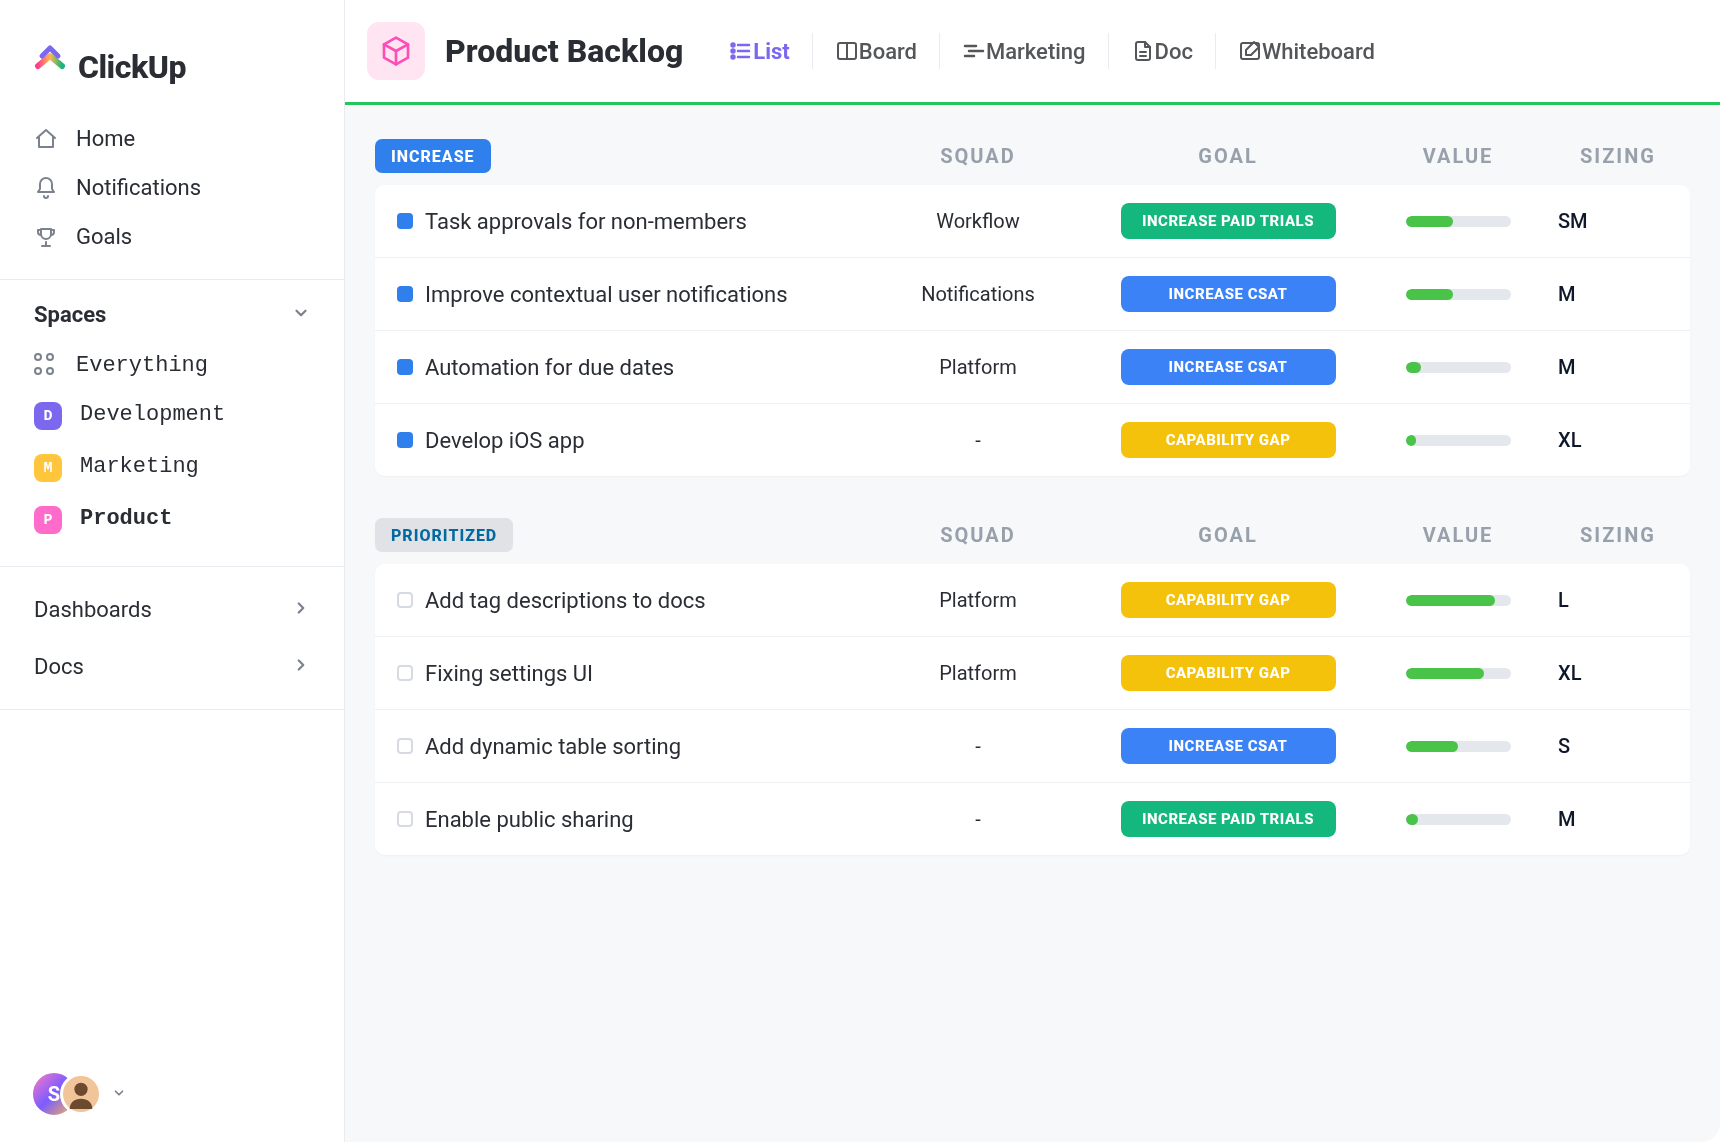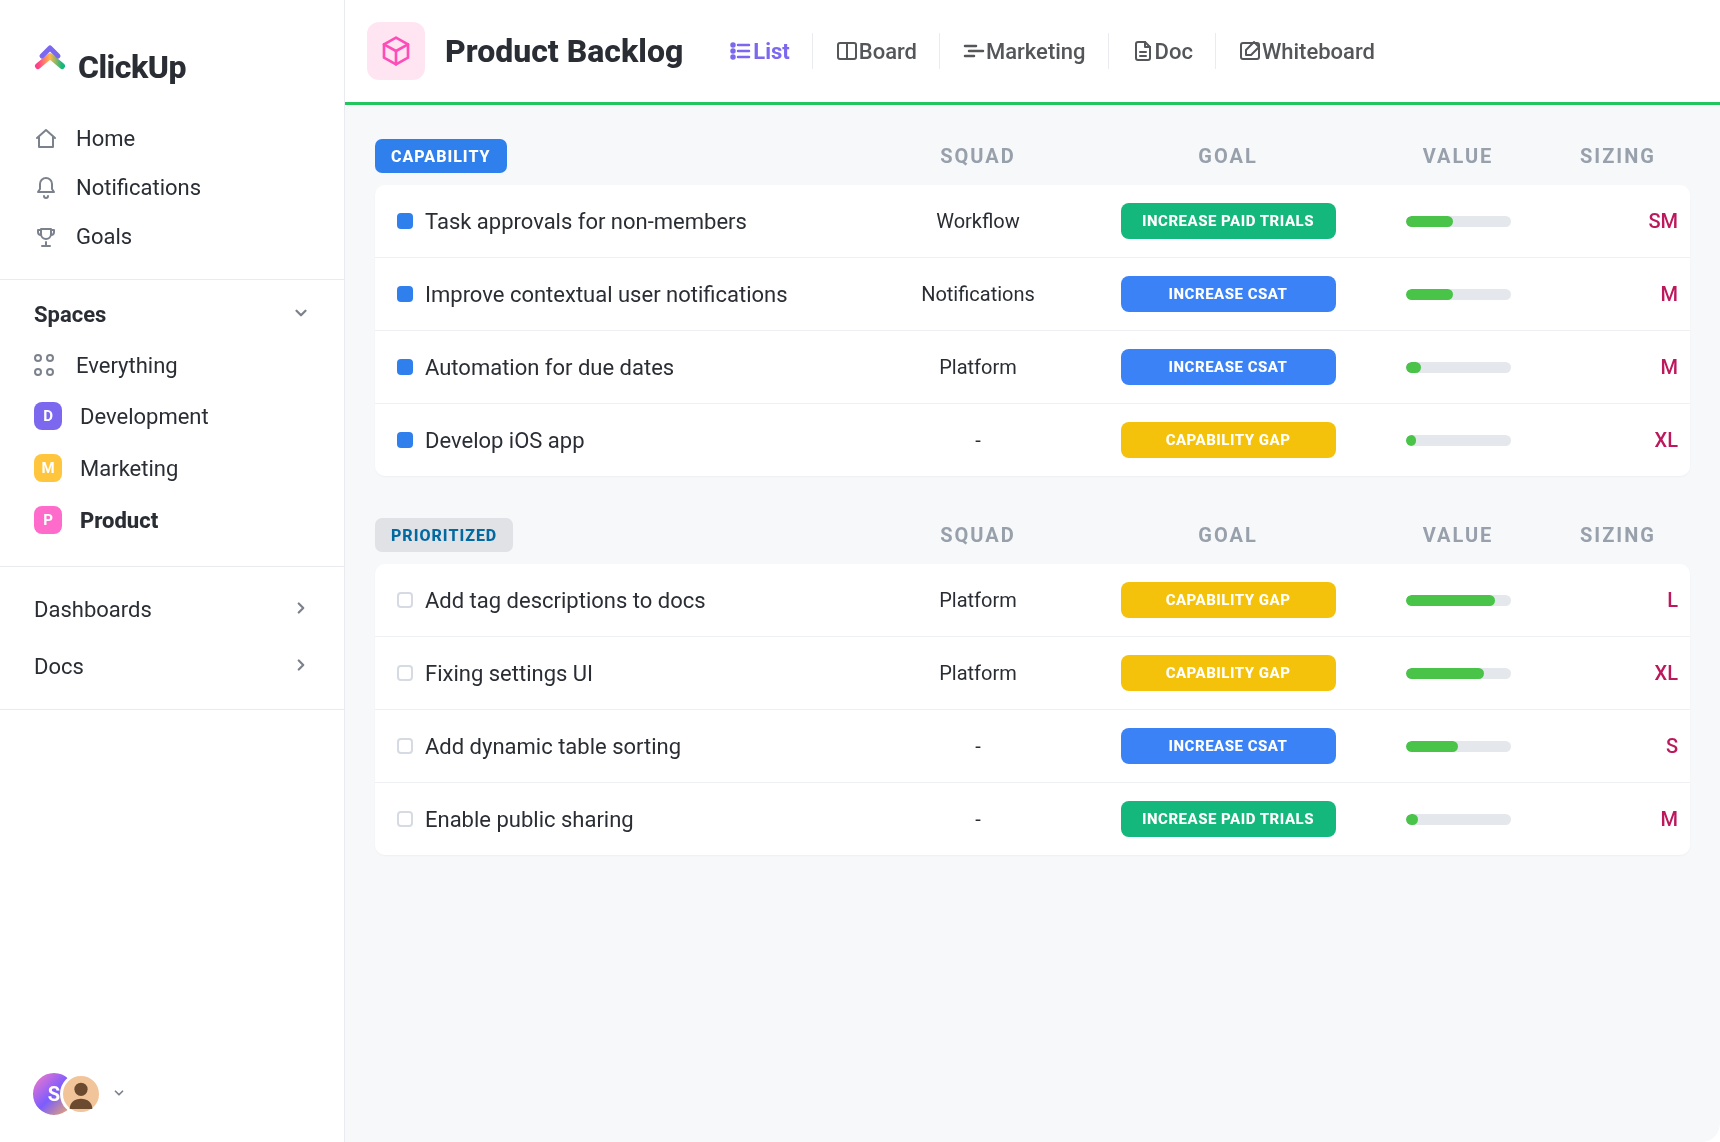--- a/index.html
+++ b/index.html
@@ -54,26 +54,27 @@
     align-items: center;
     justify-content: space-between;
     padding: 14px 34px 8px 34px;
     font-size: 22px;
     font-weight: 700;
   }
   .section-header .chev { color: #7c828d; }
   .spaces-list { padding: 6px 16px 12px 16px; }
   .space-item {
     display: flex;
-    align-items: center;
+    align-items: flex-start;
     gap: 18px;
     padding: 12px 18px;
     border-radius: 10px;
     cursor: pointer;
     font-size: 22px;
+    font-family: Liberation Mono, monospace;
   }
   .space-item.active { font-weight: 800; }
   .grid4 {
     width: 24px; height: 24px; display:flex; flex-wrap:wrap; gap:4px;
   }
   .grid4 span { width:8px; height:8px; border:2px solid #7c828d; border-radius:50%; }
   .space-badge {
     width: 28px; height: 28px; border-radius:8px; display:flex; align-items:center; justify-content:center;
     color:#fff; font-weight:700; font-size:15px;
   }
@@ -159,21 +160,21 @@
   }
   .goal-cell { display:flex; justify-content:center; }
   .goal-pill.green { background:#14b77c; }
   .goal-pill.blue  { background:#3b82f6; }
   .goal-pill.yellow{ background:#f5c20b; }
   .value-cell { display:flex; justify-content:center; }
   .value-bar {
     width:105px; height:11px; background:#e4e7ec; border-radius:6px; overflow:hidden;
   }
   .value-fill { height:100%; background:#49c449; border-radius:6px; }
-  .sizing { text-align:right; font-size:20px; font-weight:500; color:#be185d; }
+  .sizing { text-align:left; font-size:20px; font-weight:500; color:#0f172a; }
 </style>
 </head>
 <body>
 
 <div class="app">
 
   <aside class="sidebar">
     <div class="logo-row">
       <span class="logo-mark">
         <svg viewBox="0 0 36 36">
@@ -363,21 +364,21 @@
               </svg>
             </span>
             <span>Whiteboard</span>
           </div>
         </div>
     </div>
 
     <div class="content" id="content">
         <div class="group">
           <div class="group-head">
-            <div><span class="group-label committed">CAPABILITY</span></div>
+            <div><span class="group-label committed">INCREASE</span></div>
             <div class="col-head">SQUAD</div>
             <div class="col-head">GOAL</div>
             <div class="col-head">VALUE</div>
             <div class="col-head">SIZING</div>
           </div>
           <div class="rows">
             <div class="row">
               <div class="task-cell">
                 <span class="status-sq blue"></span>
                 <span class="task-name">Task approvals for non-members</span>

